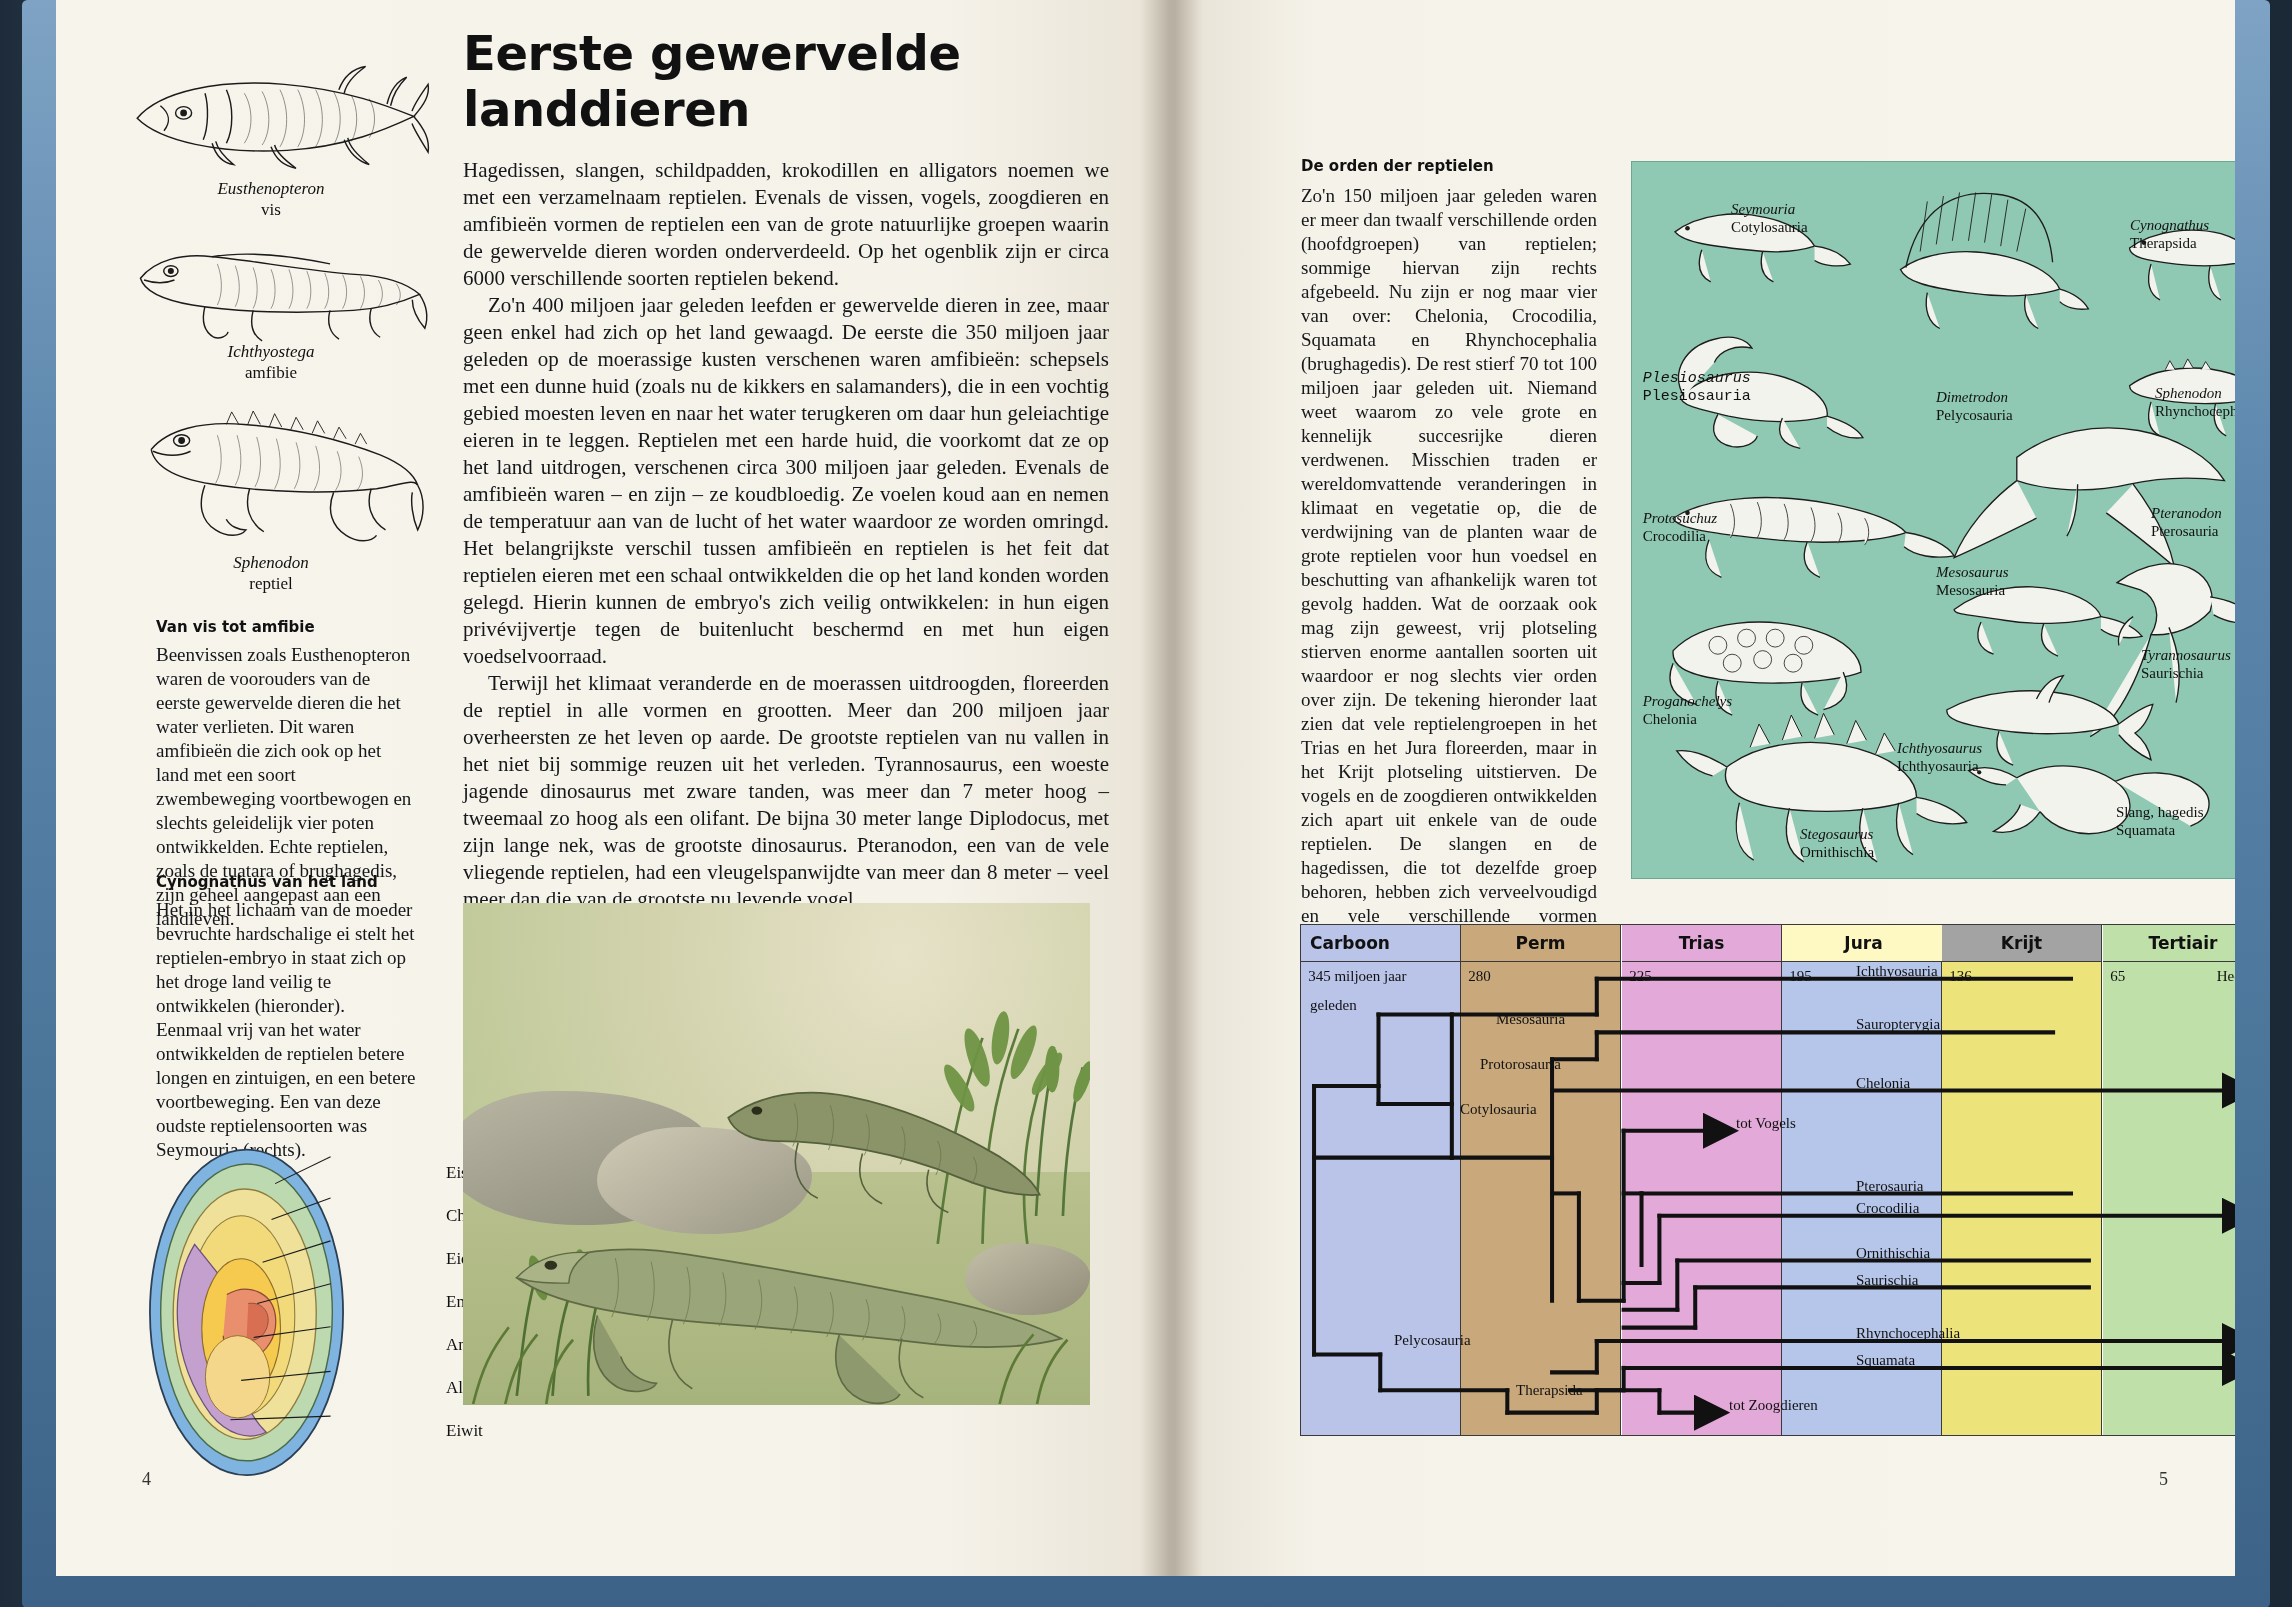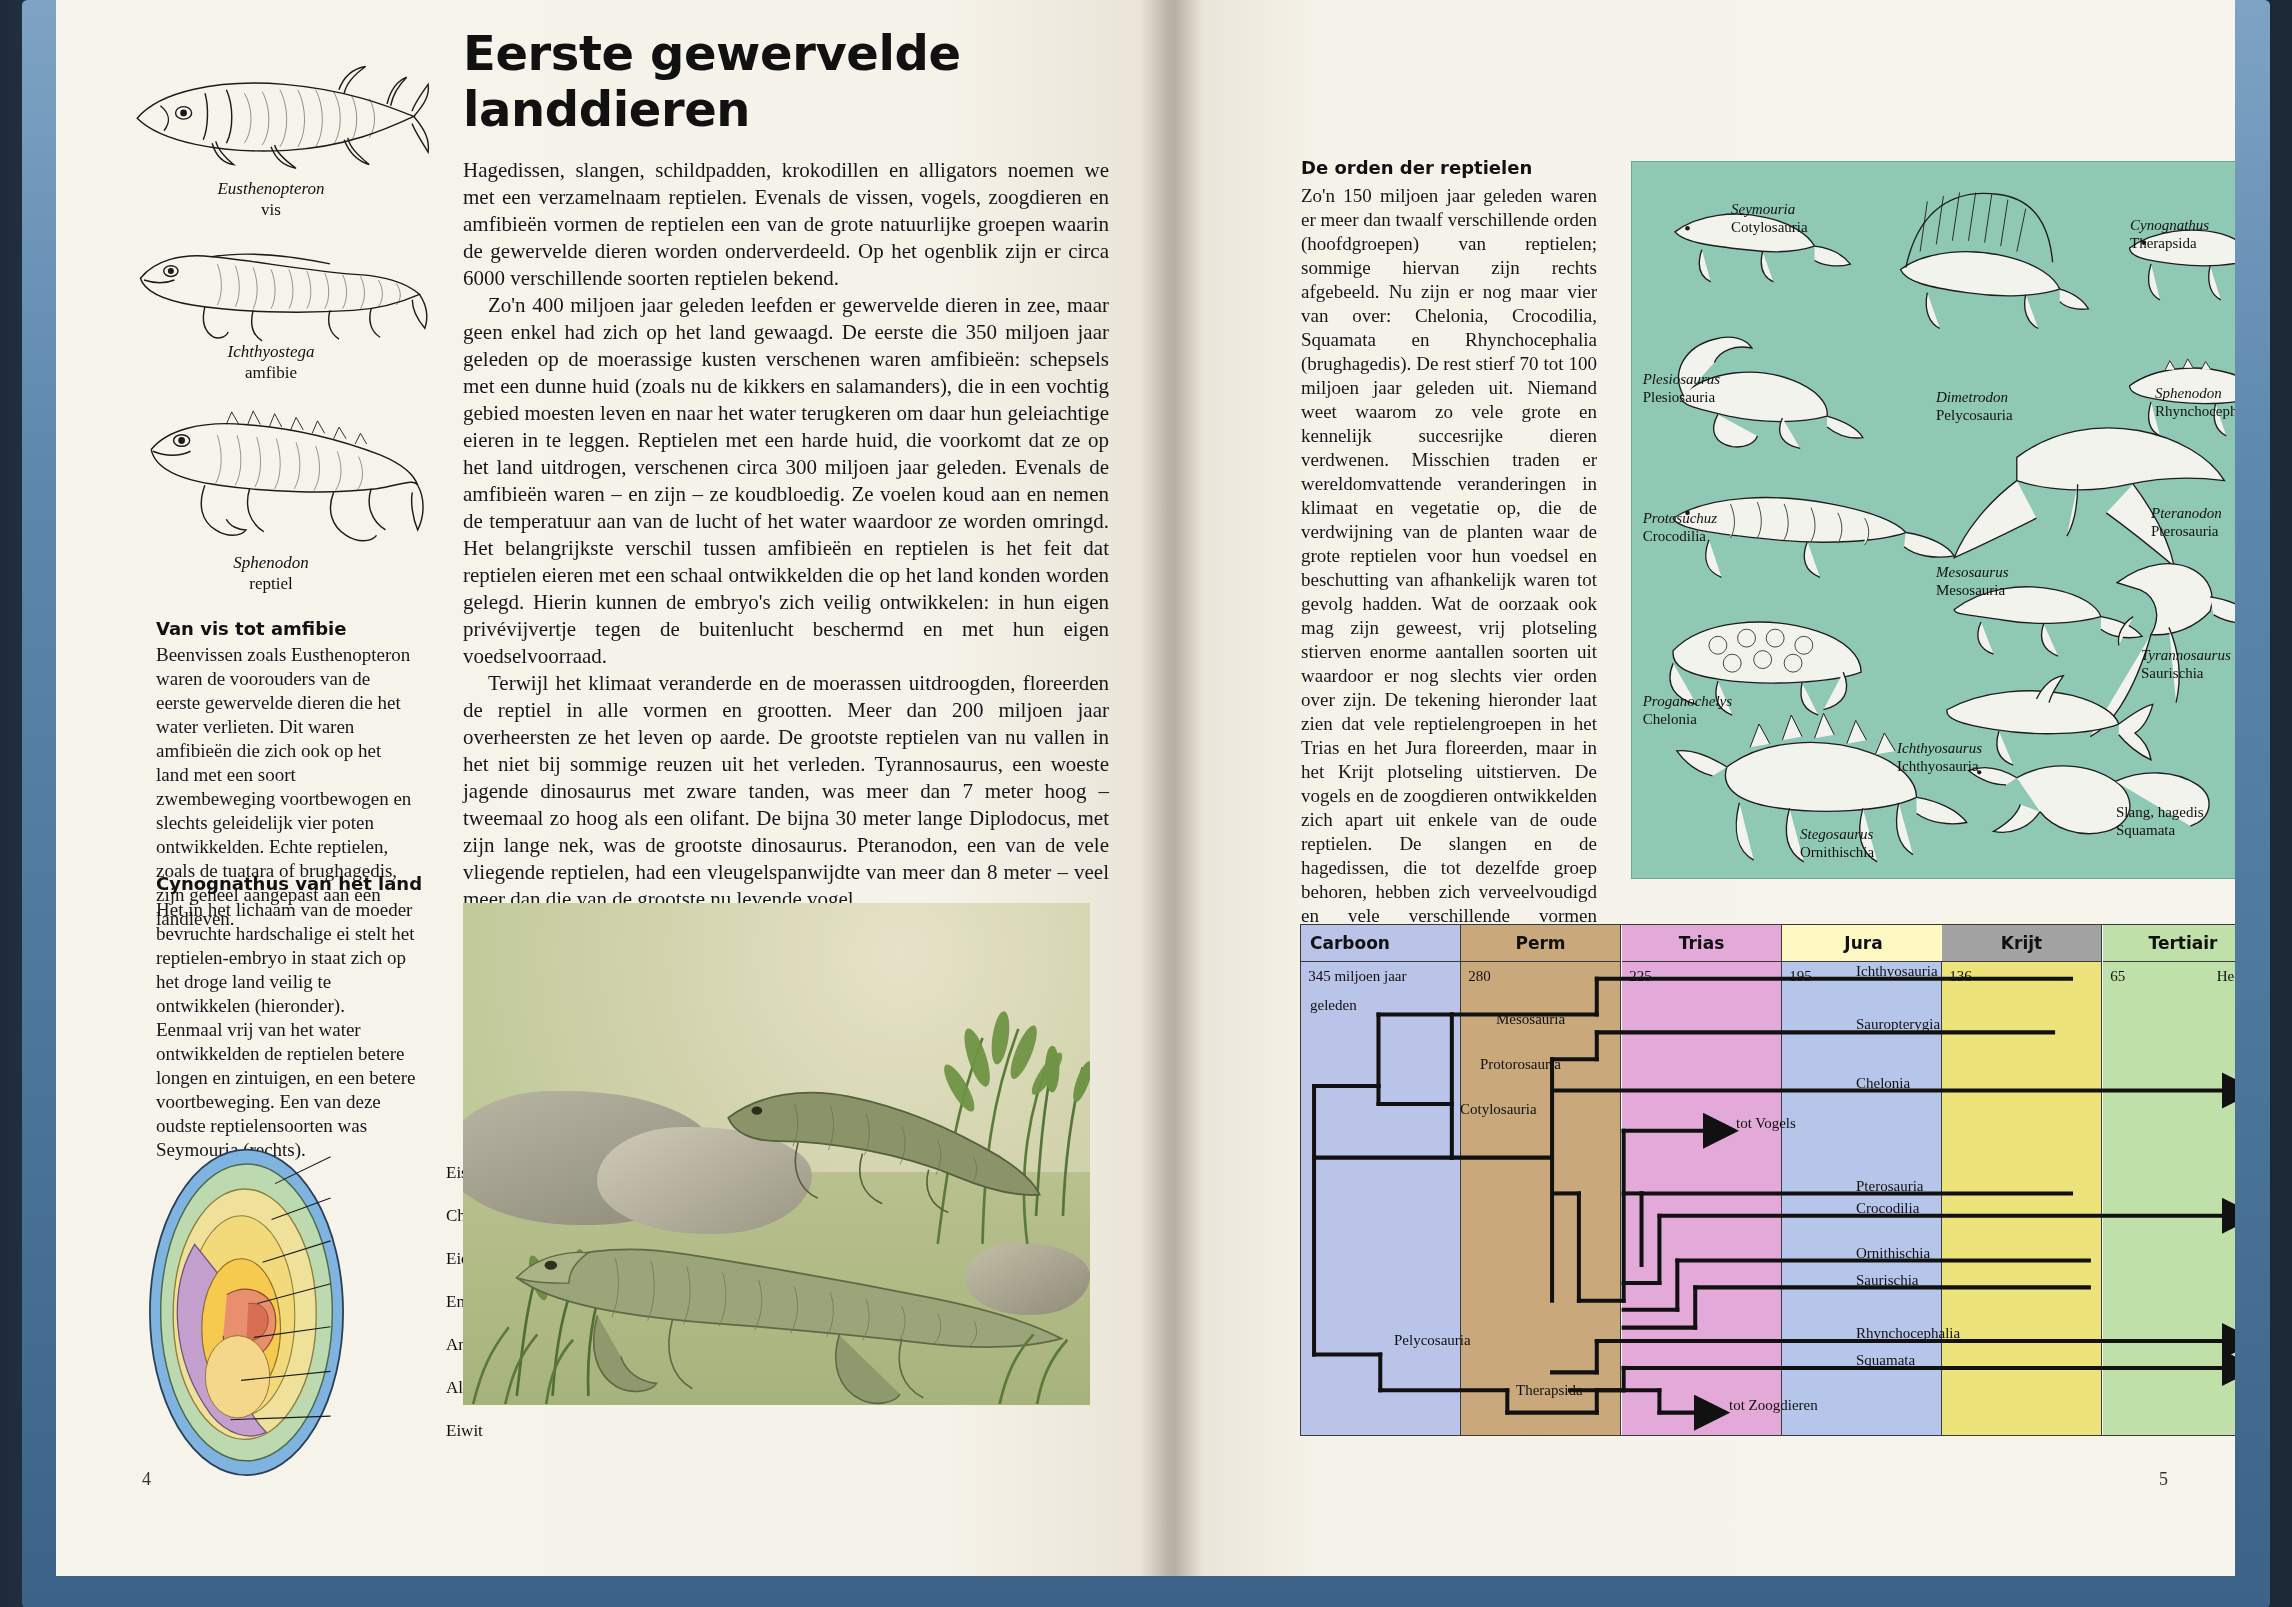--- a/index.html
+++ b/index.html
@@ -19,21 +19,21 @@
   .page.right{left:1111px;width:1068px;background:linear-gradient(90deg,#e7e1d4 0%,#f5f2e9 14%,#f7f4ec 100%);}
   .gutter{position:absolute;left:1084px;top:0;width:63px;height:1576px;
       background:linear-gradient(90deg,rgba(0,0,0,0) 0%,rgba(80,70,55,.30) 45%,rgba(90,80,62,.34) 55%,rgba(0,0,0,0) 100%);}
 
   
   .h1{position:absolute;font-family:"DejaVu Sans", sans-serif;font-weight:700;color:#111;
       font-size:48px;line-height:56px;letter-spacing:-0.4px;}
   .body{position:absolute;font-size:21px;line-height:27px;color:#15171a;text-align:justify;}
   .body p{margin:0 17px 0 0;text-indent:25px;}
   .body p.first{text-indent:0;}
-  .sideh{position:absolute;font-family:"DejaVu Sans", sans-serif;font-weight:700;font-size:18px;color:#111;}
+  .sideh{position:absolute;font-family:"DejaVu Sans", sans-serif;font-weight:700;font-size:15px;color:#111;}
   .sidetext{position:absolute;font-size:19px;line-height:24px;color:#15171a;}
   .cap{position:absolute;font-size:17px;line-height:20.6px;color:#111;text-align:center;}
   .cap i{font-style:italic;}
   .pgnum{position:absolute;font-size:18px;color:#333;}
 
   
   .art{position:absolute;}
   .art svg{display:block;}
 
   
@@ -458,21 +458,21 @@
           </g>
         </svg>
 
         
         <div class="ordlab" style="left:99px;top:38px;">
           <i>Seymouria</i><br>
           <span>Cotylosauria</span></div>
         <div class="ordlab" style="left:498px;top:54px;">
           <i>Cynognathus</i><br>
           <span>Therapsida</span></div>
-        <div class="ordlab" style="left:10.7px;top:208px;">
+        <div class="ordlab" style="left:10.7px;top:208px;font-family:Liberation Mono, monospace;">
           <i>Plesiosaurus</i><br>
           <span>Plesiosauria</span></div>
         <div class="ordlab" style="left:304px;top:226px;">
           <i>Dimetrodon</i><br>
           <span>Pelycosauria</span></div>
         <div class="ordlab" style="left:523px;top:222px;">
           <i>Sphenodon</i><br>
           <span>Rhynchocephalia</span></div>
         <div class="ordlab" style="left:10.7px;top:347px;">
           <i>Protosuchuz</i><br>

